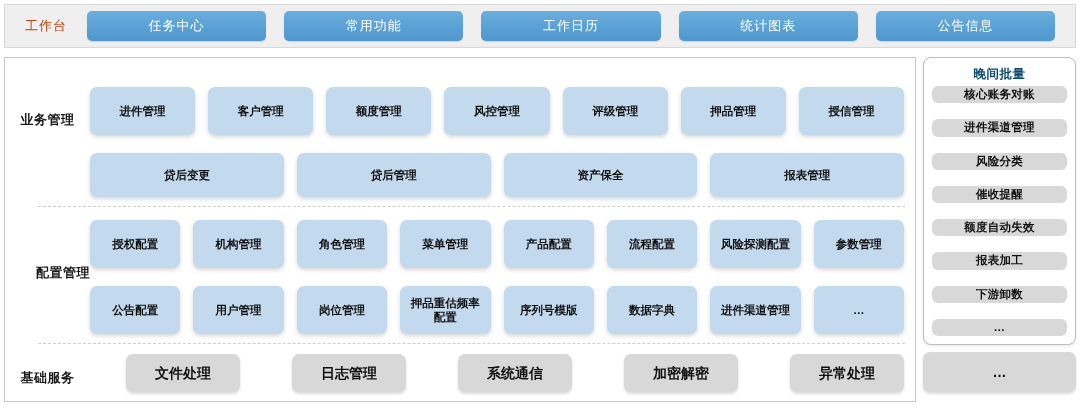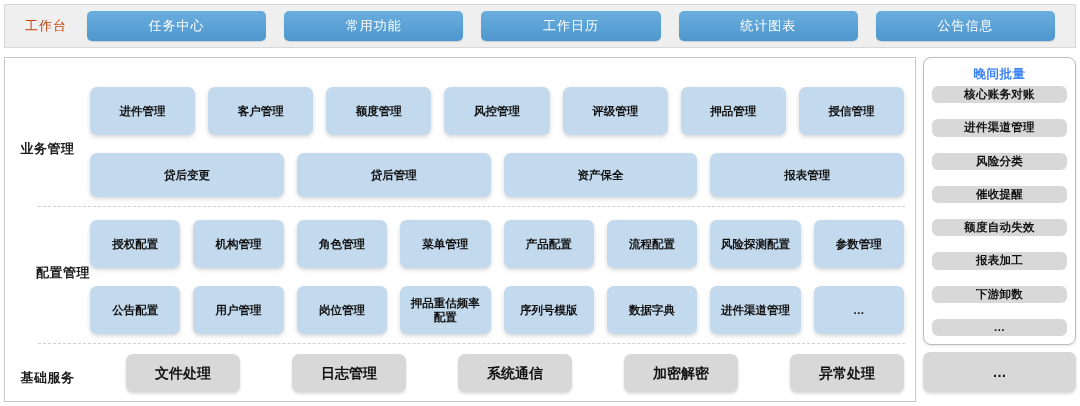--- a/index.html
+++ b/index.html
@@ -94,21 +94,21 @@
     width: 153px; height: 288px;
     background: #ffffff;
     border: 1px solid #bdbdbd;
     border-radius: 8px;
     box-shadow: 0 1px 3px rgba(0,0,0,0.10);
     padding: 6px 8px 8px 8px;
     display: flex; flex-direction: column;
   }
   #batch-title {
     text-align: center;
-    font-size: 12.5px; font-weight: bold; color: #3b82f6;
+    font-size: 12.5px; font-weight: bold; color: #0c4a6e;
     height: 20px; line-height: 20px;
     letter-spacing: 0.5px;
   }
   #batch-list {
     flex: 1; display: flex; flex-direction: column;
     gap: 16px; margin-top: 2px;
   }
   .batch-item {
     flex: 1;
     background: #d8d8d8;
@@ -139,21 +139,21 @@
     <div class="top-tab">常用功能</div>
     <div class="top-tab">工作日历</div>
     <div class="top-tab">统计图表</div>
     <div class="top-tab">公告信息</div>
   </div>
 </div>
 
 <div id="main-panel">
 
   <div class="group">
-    <div class="group-label" style="top:53px;margin-top:29px;">业务管理</div>
+    <div class="group-label" style="top:53px;">业务管理</div>
 
     <div class="tile-row" style="top:29px; right:11px;">
       <div class="tile">进件管理</div>
       <div class="tile">客户管理</div>
       <div class="tile">额度管理</div>
       <div class="tile">风控管理</div>
       <div class="tile">评级管理</div>
       <div class="tile">押品管理</div>
       <div class="tile">授信管理</div>
     </div>

